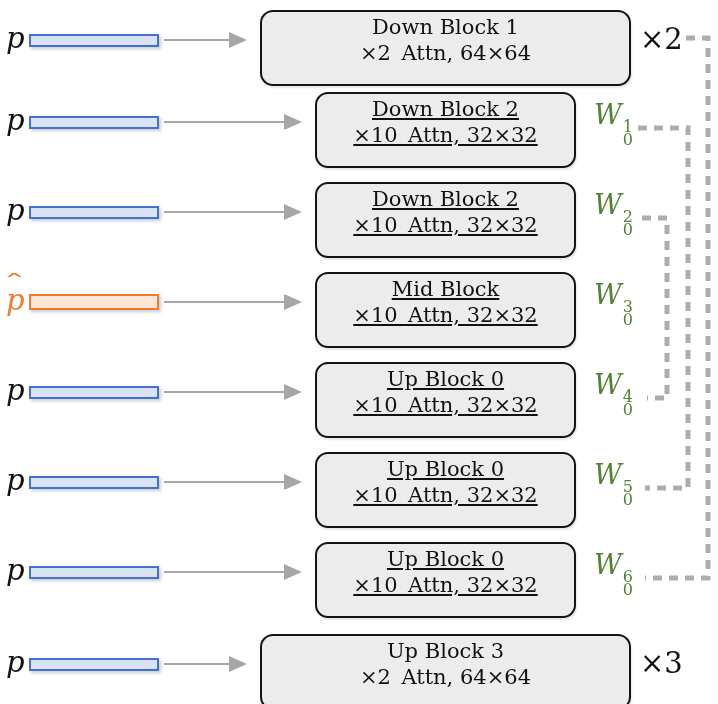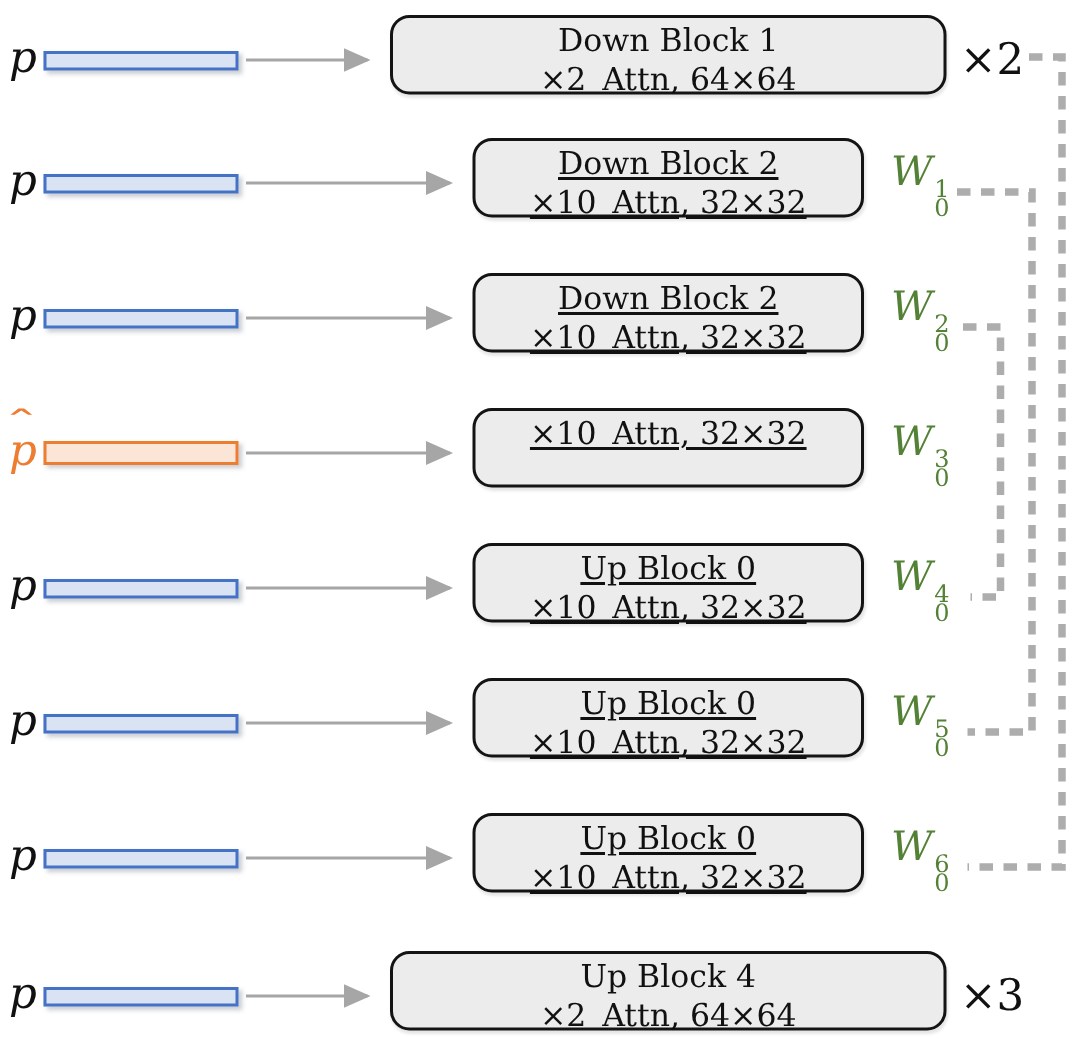--- a/index.html
+++ b/index.html
@@ -27,21 +27,21 @@
     transform:scaleX(2.1);color:#ED7D31;
   }
   .inrect{
     position:absolute;left:29px;width:126px;box-sizing:content-box;
     box-shadow:2px 2px 3px rgba(100,110,130,0.35);
   }
   .inrect.blue{top:24px;height:9px;border:2px solid #4472C4;background:#DAE3F3;}
   .inrect.orange{top:22px;height:12px;border:2px solid #ED7D31;background:#FBE5D6;}
 
   .block{
-    position:absolute;top:0;height:53px;box-sizing:border-box;
+    position:absolute;top:0;height:76px;box-sizing:border-box;
     border:2px solid #141414;border-radius:13px;background:#ECECEC;
     text-align:center;font-size:21px;line-height:26px;padding-top:2px;
     box-shadow:1px 2px 2px rgba(0,0,0,0.10);
   }
   .block.wide{left:260px;width:371px;}
   .block.narrow{left:315px;width:261px;text-decoration:underline;}
 
   .mult{
     position:absolute;left:640px;top:50%;transform:translateY(-52%);
     font-size:29px;color:#111111;white-space:nowrap;
@@ -115,20 +115,21 @@
     <span class="wlabel"><span>W</span><span class="wstack">
           <span>2</span>
           <span>0</span>
         </span></span>
   </div>
 
   <div class="row r3">
     <span class="plabel orange"><span class="hatchar">ˆ</span><span>p</span></span>
     <div class="inrect orange"></div>
     <div class="block narrow">
+      <div>Mid Block</div>
       <div>×10 Attn, 32×32</div>
     </div>
     <span class="wlabel"><span>W</span><span class="wstack">
           <span>3</span>
           <span>0</span>
         </span></span>
   </div>
 
   <div class="row r4">
     <span class="plabel">p</span>
@@ -166,19 +167,19 @@
     <span class="wlabel"><span>W</span><span class="wstack">
           <span>6</span>
           <span>0</span>
         </span></span>
   </div>
 
   <div class="row r7">
     <span class="plabel">p</span>
     <div class="inrect blue"></div>
     <div class="block wide">
-      <div>Up Block 4</div>
+      <div>Up Block 3</div>
       <div>×2 Attn, 64×64</div>
     </div>
     <span class="mult">×3</span>
   </div>
 
 </div>
 
 </body></html>

